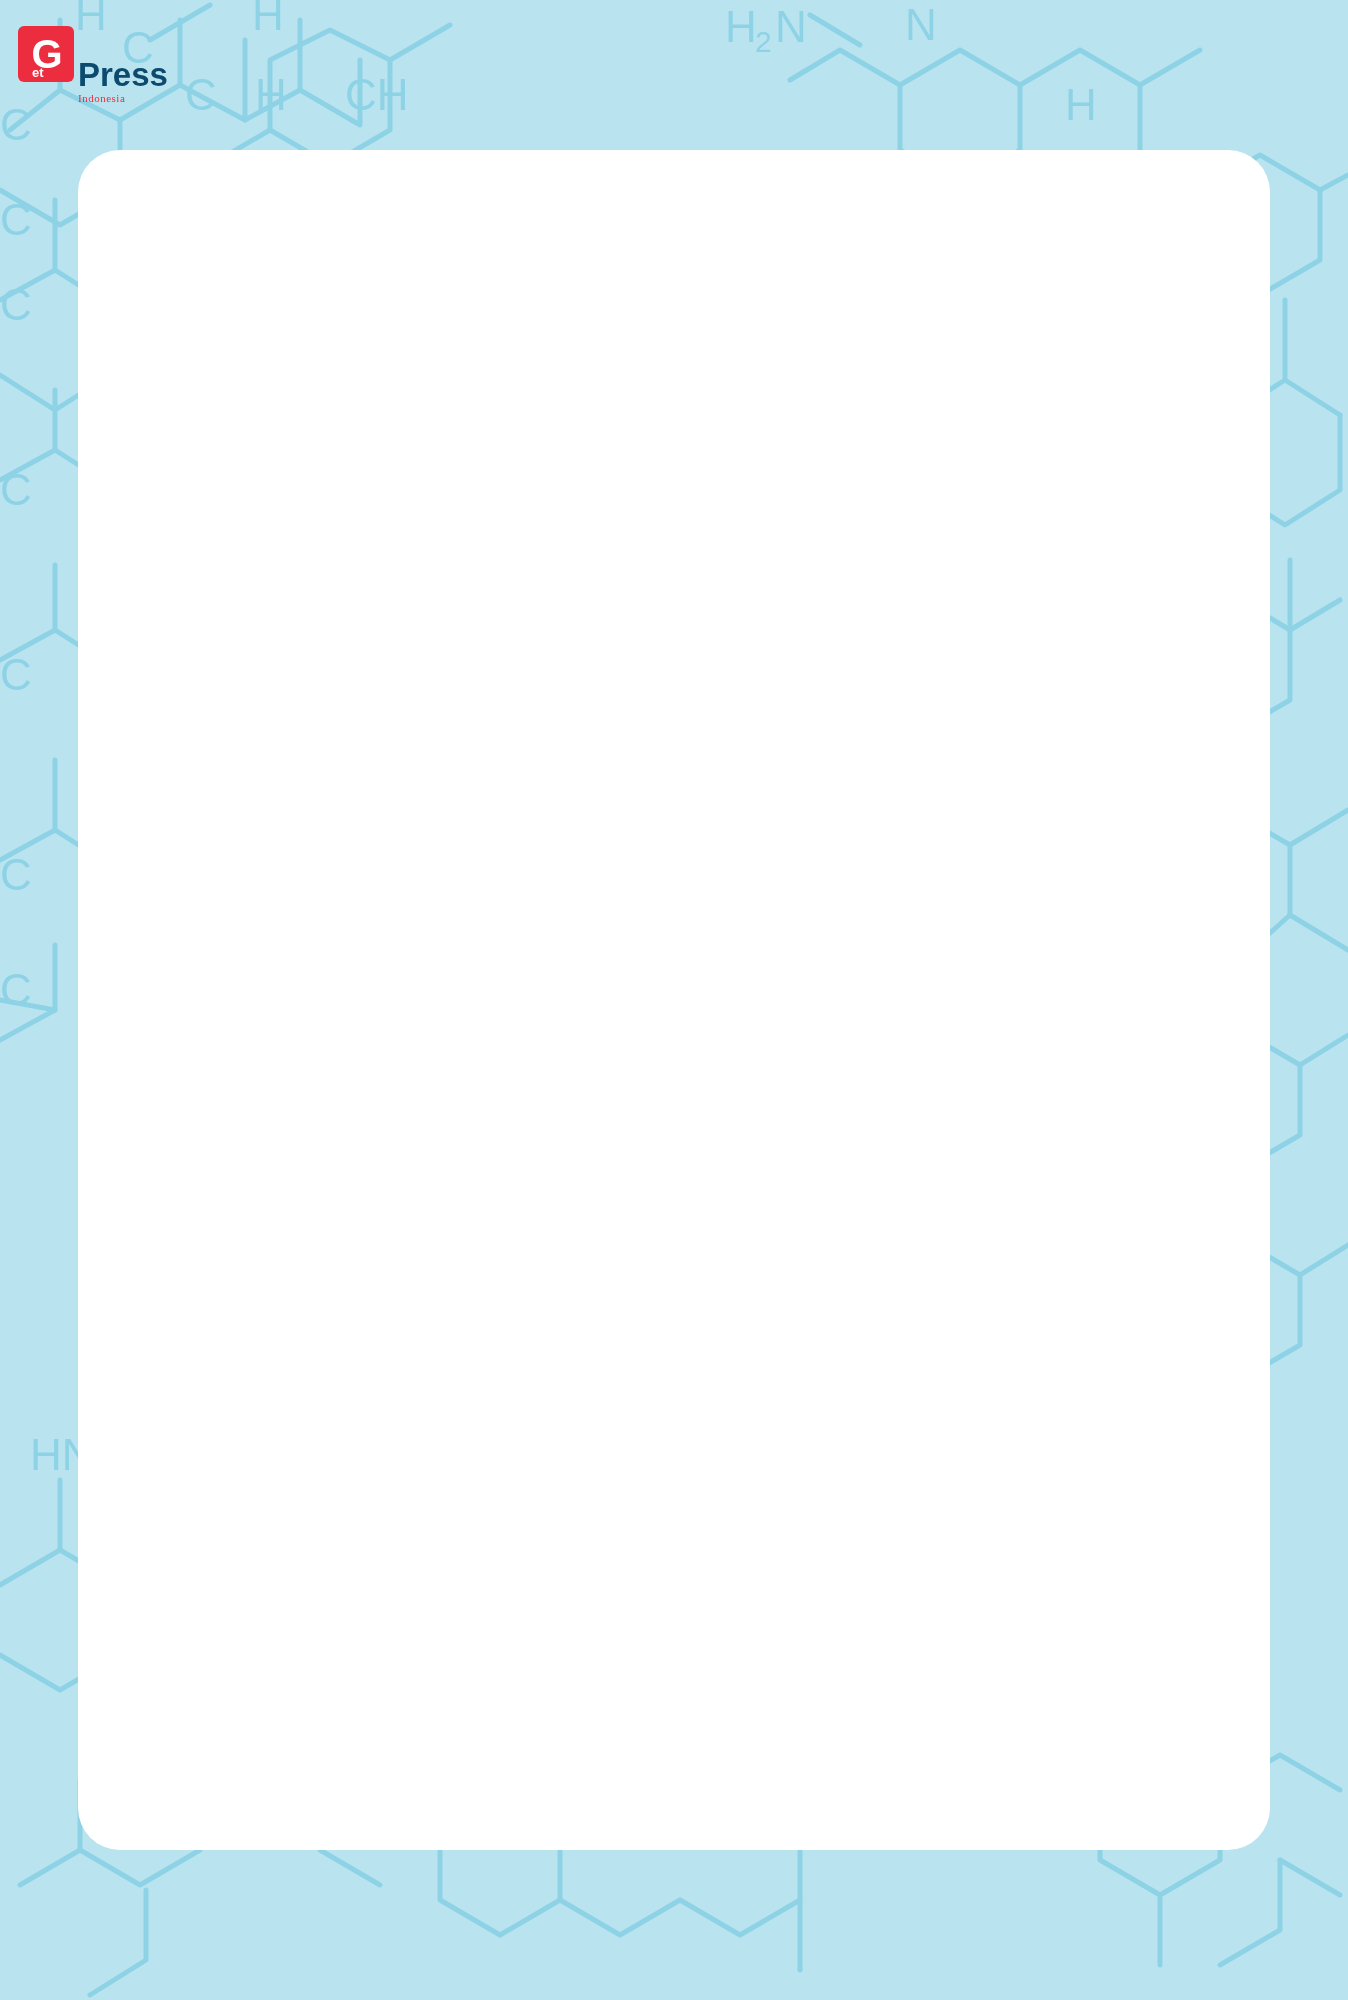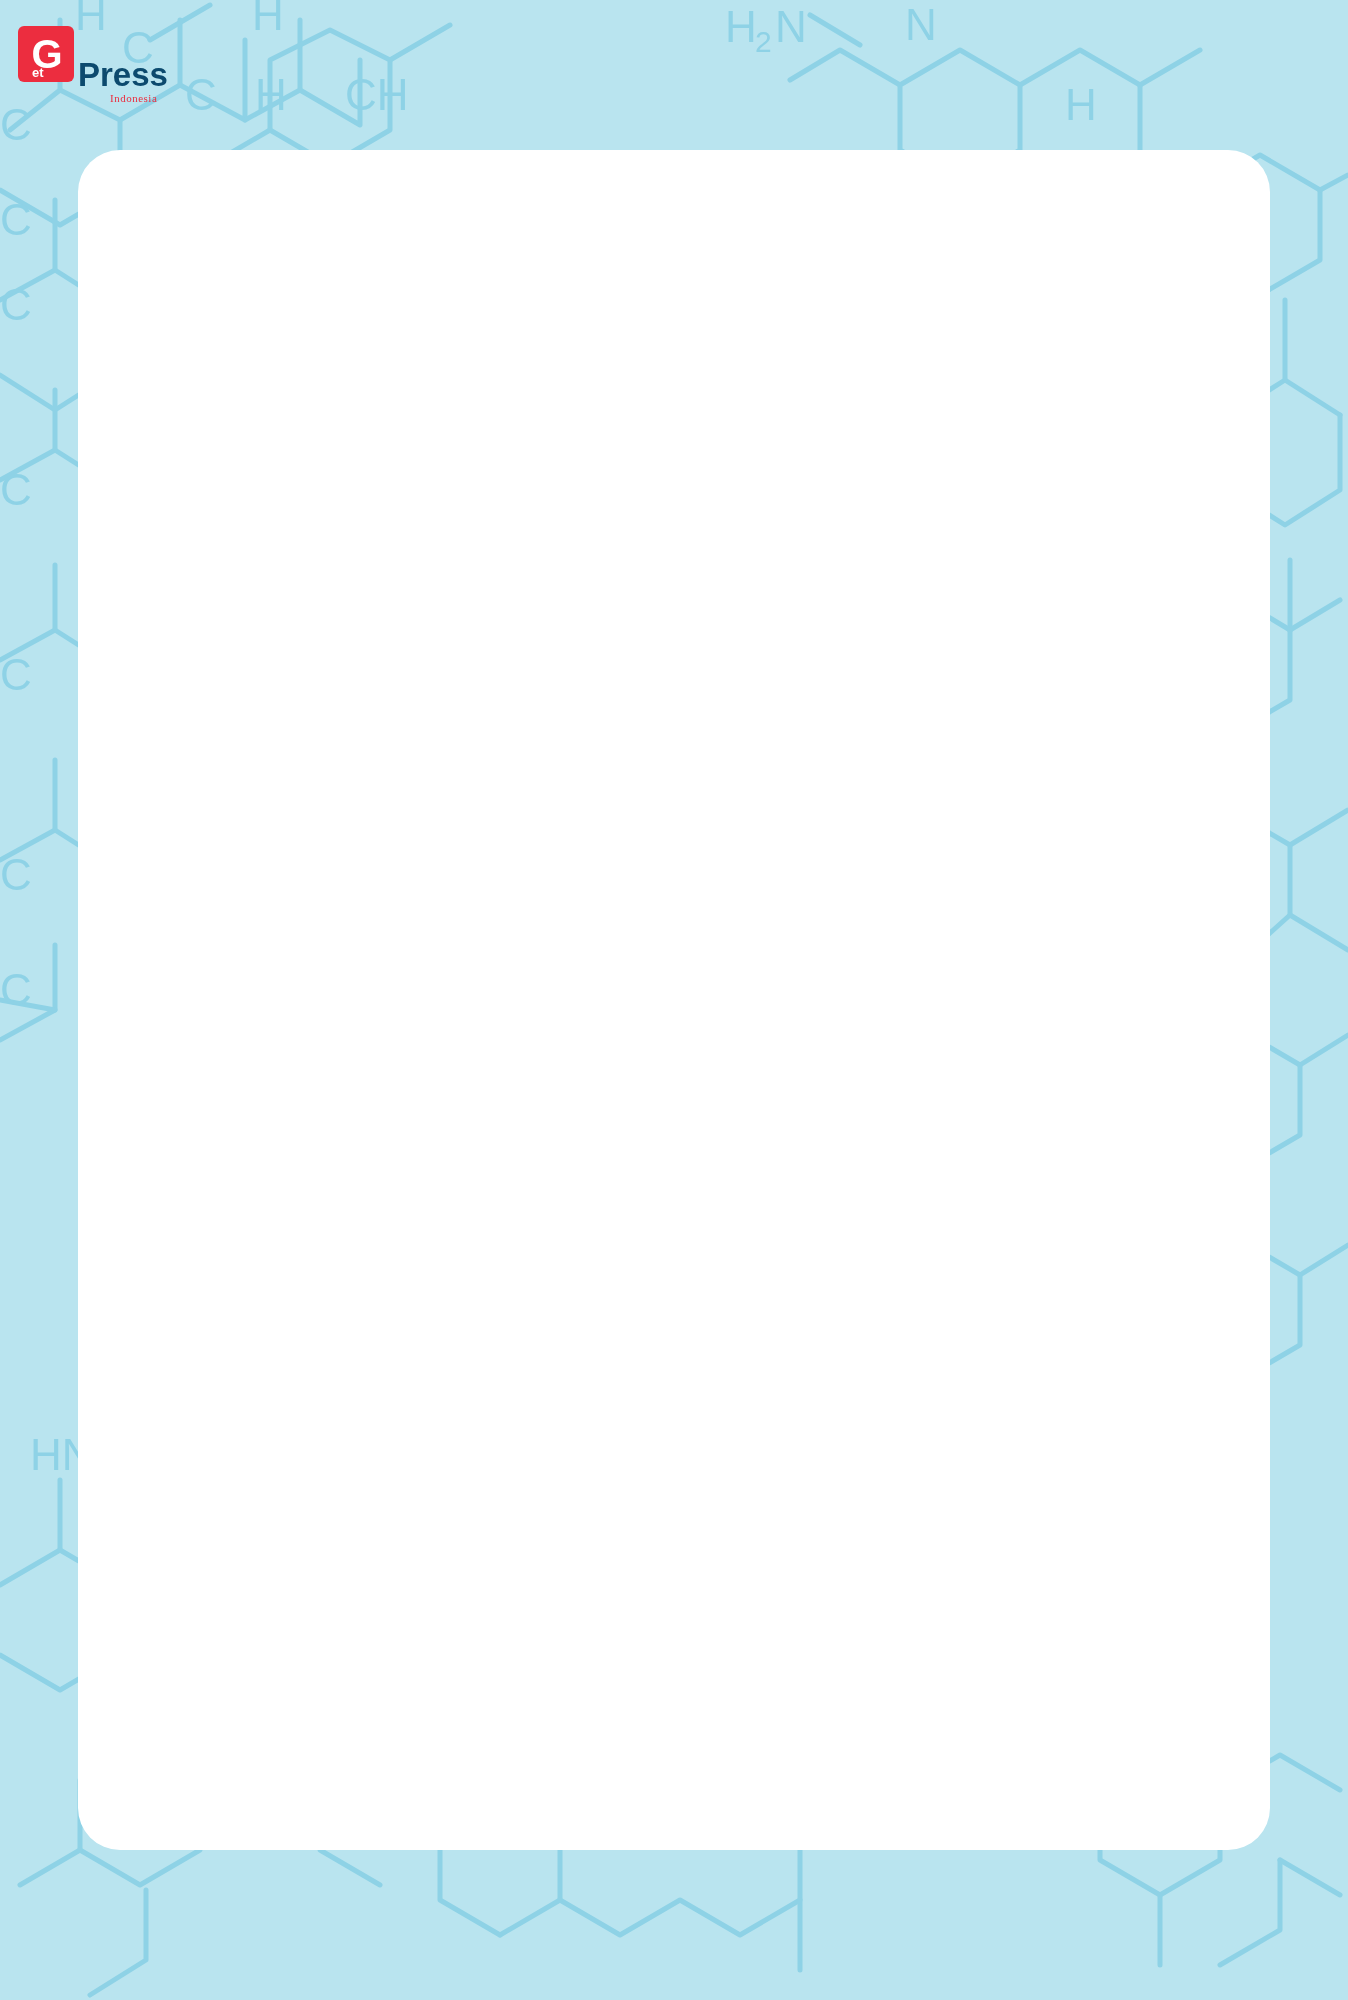--- a/index.html
+++ b/index.html
@@ -80,21 +80,20 @@
     letter-spacing: 0px;
     line-height: 1;
     margin-top: 28px;
   }
   .logo-sub {
     font-size: 11px;
     color: #ec2d3f;
     margin-top: 1px;
     letter-spacing: 0.5px;
     font-family: "Liberation Serif", serif;
-    margin-left: 32px;
   }
 
   
   .card {
     position: absolute;
     left: 78px;
     top: 150px;
     width: 1192px;
     height: 1700px;
     background: #ffffff;

